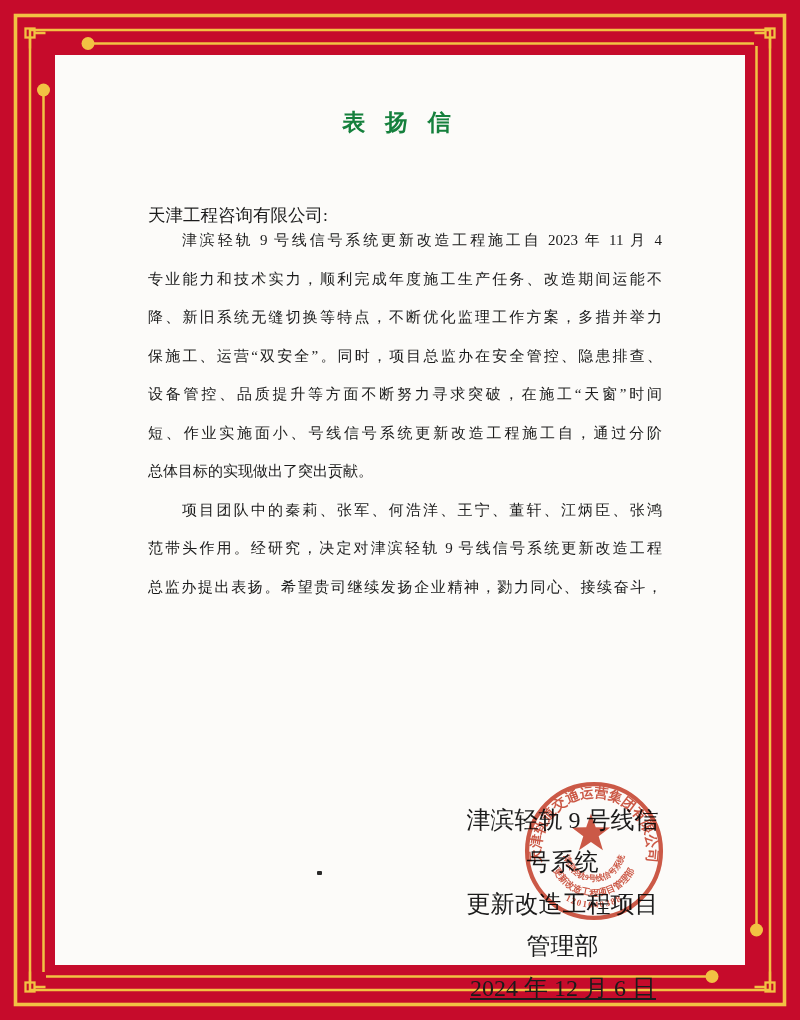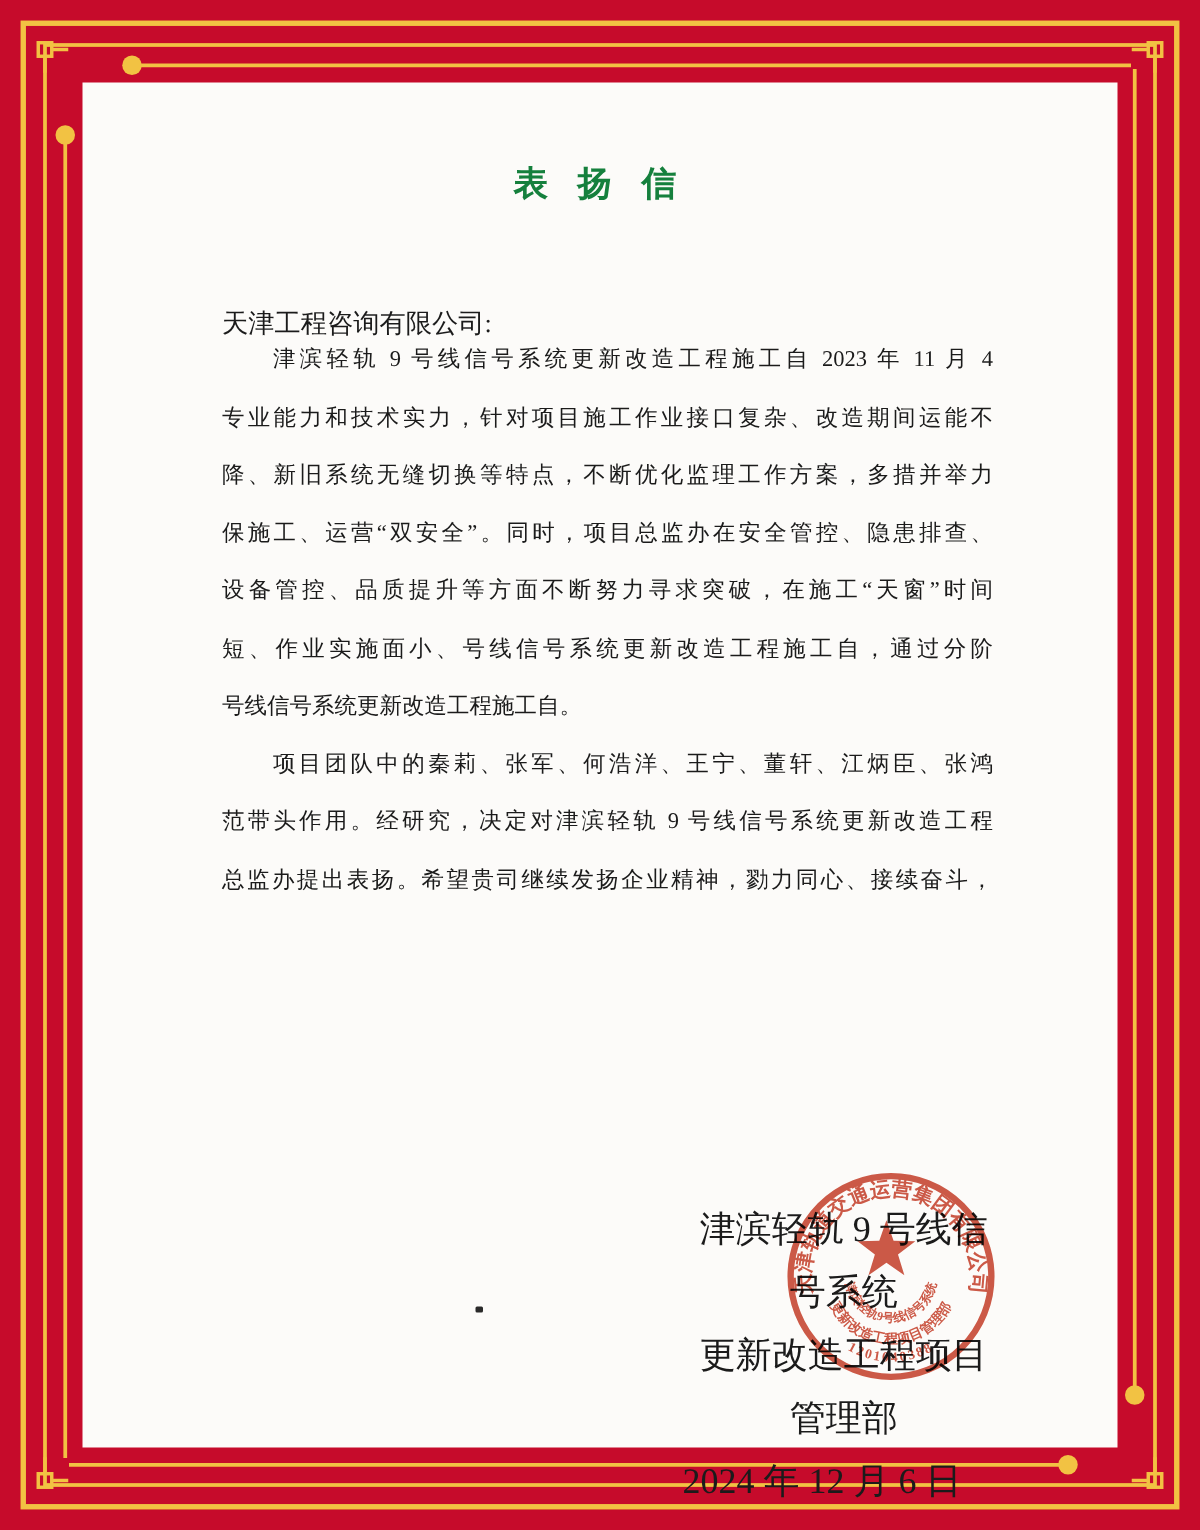--- a/index.html
+++ b/index.html
@@ -27,21 +27,21 @@
   .bline{
     text-align:justify;text-align-last:justify;text-justify:inter-character;
     height:38.5px;white-space:nowrap;
   }
   .bline.indent{padding-left:34px;}
   .bline.last{text-align-last:left;}
   .signature{
     position:absolute;top:744px;left:400px;width:215px;
     font-size:24px;line-height:42px;text-align:center;
   }
-  .signature .sig-date{text-align:left;padding-right:14px;}
+  .signature .sig-date{text-align:right;padding-right:14px;text-decoration:underline;}
   .stamp{
     position:absolute;left:465px;top:722px;width:148px;height:148px;
     mix-blend-mode:multiply;opacity:.88;
   }
   .stamp text{font-family:"Liberation Serif","DejaVu Serif",serif;font-weight:bold;}
   .ink-speck{
     position:absolute;left:262px;top:816px;width:5px;height:4px;
     background:#2a2a2a;border-radius:1px;
   }
 </style>
@@ -91,26 +91,26 @@
 
 <div class="page">
 
   <div class="doc-title">表 扬 信</div>
 
   <div class="salutation">天津工程咨询有限公司:</div>
 
   <div class="body-text">
     <div>
         <div class="bline indent">津滨轻轨 9 号线信号系统更新改造工程施工自 2023 年 11 月 4</div>
-        <div class="bline">专业能力和技术实力，针对项目施工作业接口复杂、改造期间运能不</div>
+        <div class="bline">专业能力和技术实力，顺利完成年度施工生产任务、改造期间运能不</div>
         <div class="bline">降、新旧系统无缝切换等特点，不断优化监理工作方案，多措并举力</div>
         <div class="bline">保施工、运营“双安全”。同时，项目总监办在安全管控、隐患排查、</div>
         <div class="bline">设备管控、品质提升等方面不断努力寻求突破，在施工“天窗”时间</div>
         <div class="bline">短、作业实施面小、号线信号系统更新改造工程施工自，通过分阶</div>
-        <div class="bline last">号线信号系统更新改造工程施工自。</div>
+        <div class="bline last">总体目标的实现做出了突出贡献。</div>
       </div>
     <div>
         <div class="bline indent">项目团队中的秦莉、张军、何浩洋、王宁、董轩、江炳臣、张鸿</div>
         <div class="bline">范带头作用。经研究，决定对津滨轻轨 9 号线信号系统更新改造工程</div>
         <div class="bline">总监办提出表扬。希望贵司继续发扬企业精神，勠力同心、接续奋斗，</div>
       </div>
   </div>
 
   <div class="signature">
     <div>津滨轻轨 9 号线信号系统</div>

